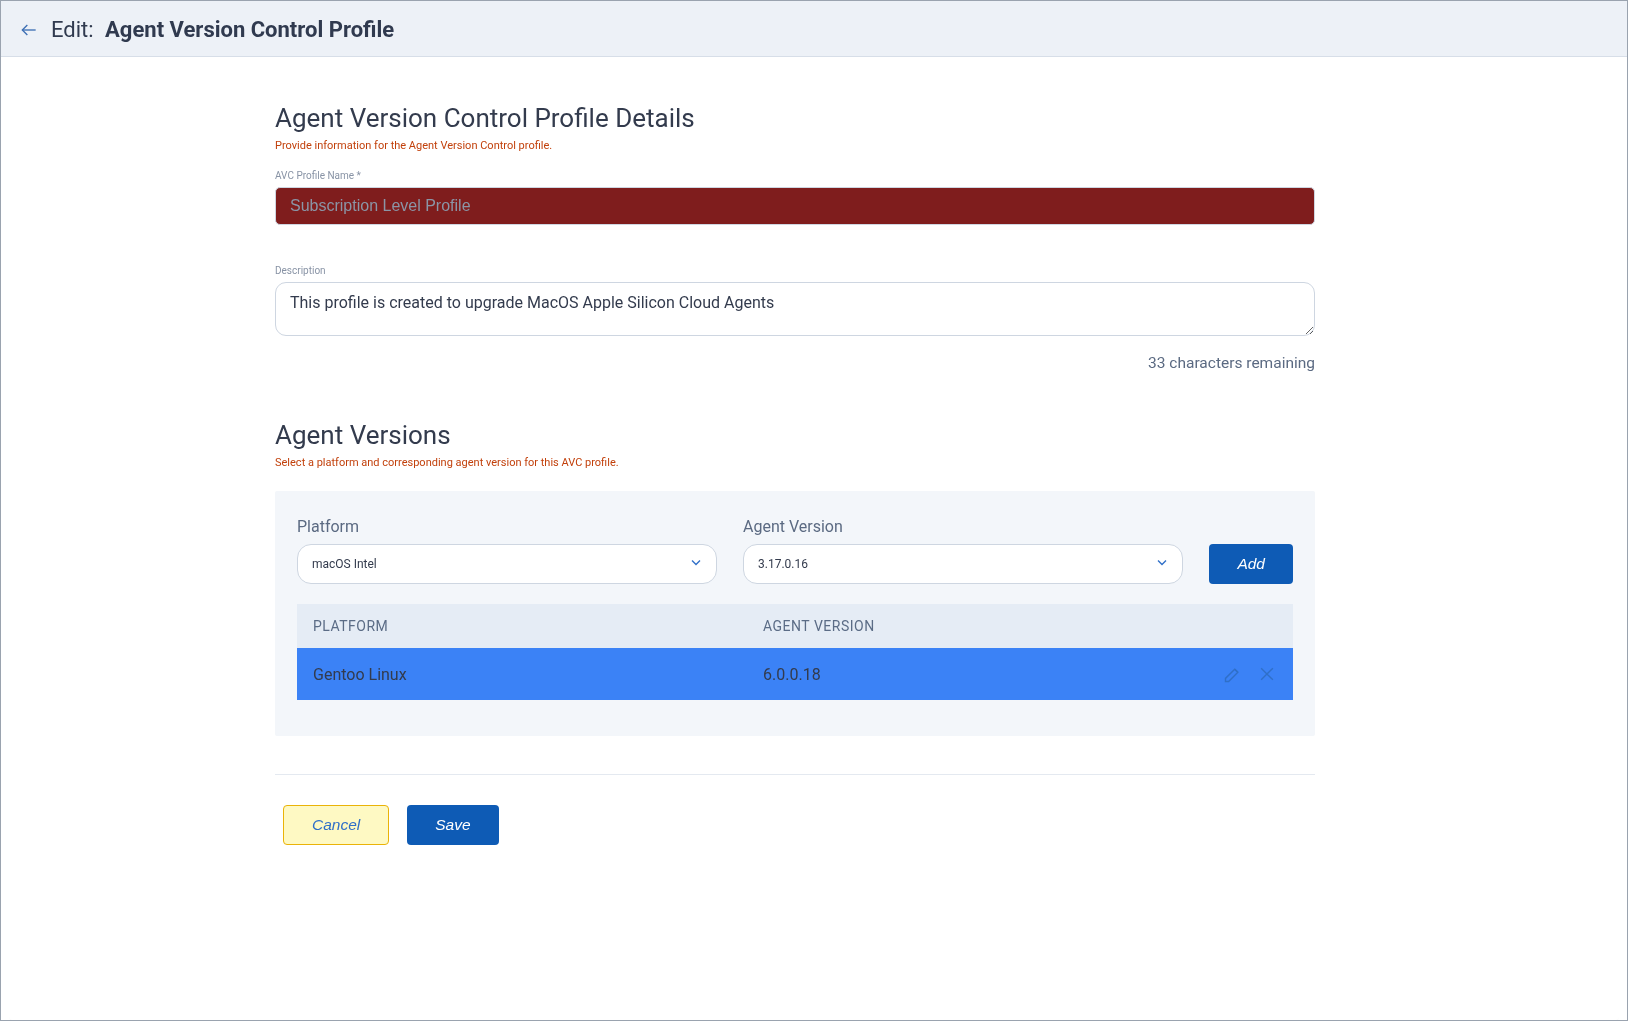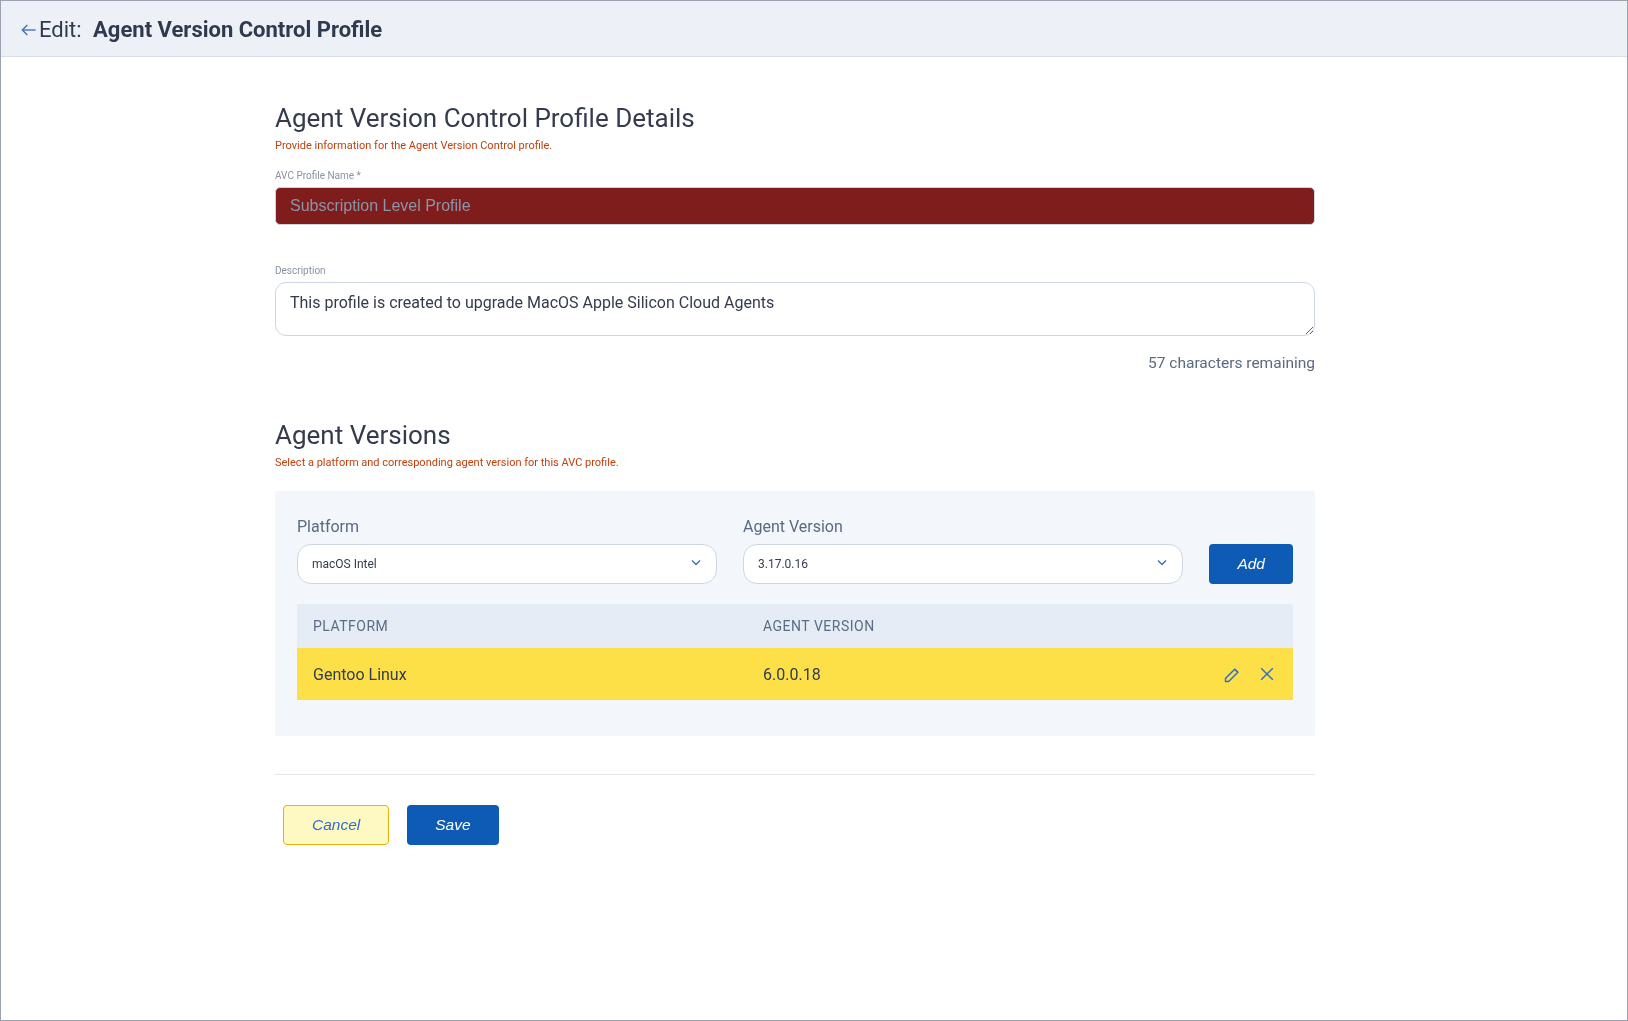--- a/index.html
+++ b/index.html
@@ -17,20 +17,21 @@
     overflow: hidden;
   }
 
   
   .header-bar {
     background: #EDF1F7;
     border-bottom: 1px solid #D7DEE8;
     padding: 16px 18px 14px 18px;
     display: flex;
     align-items: center;
+    gap: 12px;
   }
   .back-arrow {
     color: #3D6FB4;
     cursor: pointer;
     display: inline-flex;
     align-items: center;
   }
   .back-arrow svg { width: 20px; height: 20px; }
   .header-title {
     font-size: 22px;
@@ -171,21 +172,21 @@
     padding: 14px 16px;
     font-size: 14px;
     letter-spacing: 0.5px;
     color: #5B6C86;
   }
   .col-platform { flex: 0 0 450px; }
   .col-version  { flex: 1; }
   .col-actions  { flex: 0 0 80px; text-align: right; }
 
   .av-row {
-    background: #fde047;
+    background: #3b82f6;
     display: flex;
     align-items: center;
     padding: 16px 16px;
     font-size: 16px;
     color: #333B4D;
   }
   .av-row .col-actions {
     display: flex; justify-content: flex-end; gap: 14px;
   }
   .row-icon { color: #2F6FC8; cursor: pointer; display:inline-flex; }
@@ -227,21 +228,21 @@
       
       <h2 class="section-title">Agent Version Control Profile Details</h2>
       <div class="section-subtitle">Provide information for the Agent Version Control profile.</div>
 
       <div class="field-label">AVC Profile Name *</div>
       <input class="text-input locked" type="text" readonly="" value="Subscription Level Profile" style="">
 
       <div class="description-field">
         <div class="field-label">Description</div>
         <textarea class="text-area" style="">This profile is created to upgrade MacOS Apple Silicon Cloud Agents</textarea>
-        <div class="char-remaining">57 characters remaining</div>
+        <div class="char-remaining">33 characters remaining</div>
       </div>
 
       
       <div class="agent-versions">
         <h2 class="section-title">Agent Versions</h2>
         <div class="section-subtitle">Select a platform and corresponding agent version for this AVC profile.</div>
 
         <div class="av-panel">
           <div class="av-controls">
             <div class="dropdown-wrap platform">

